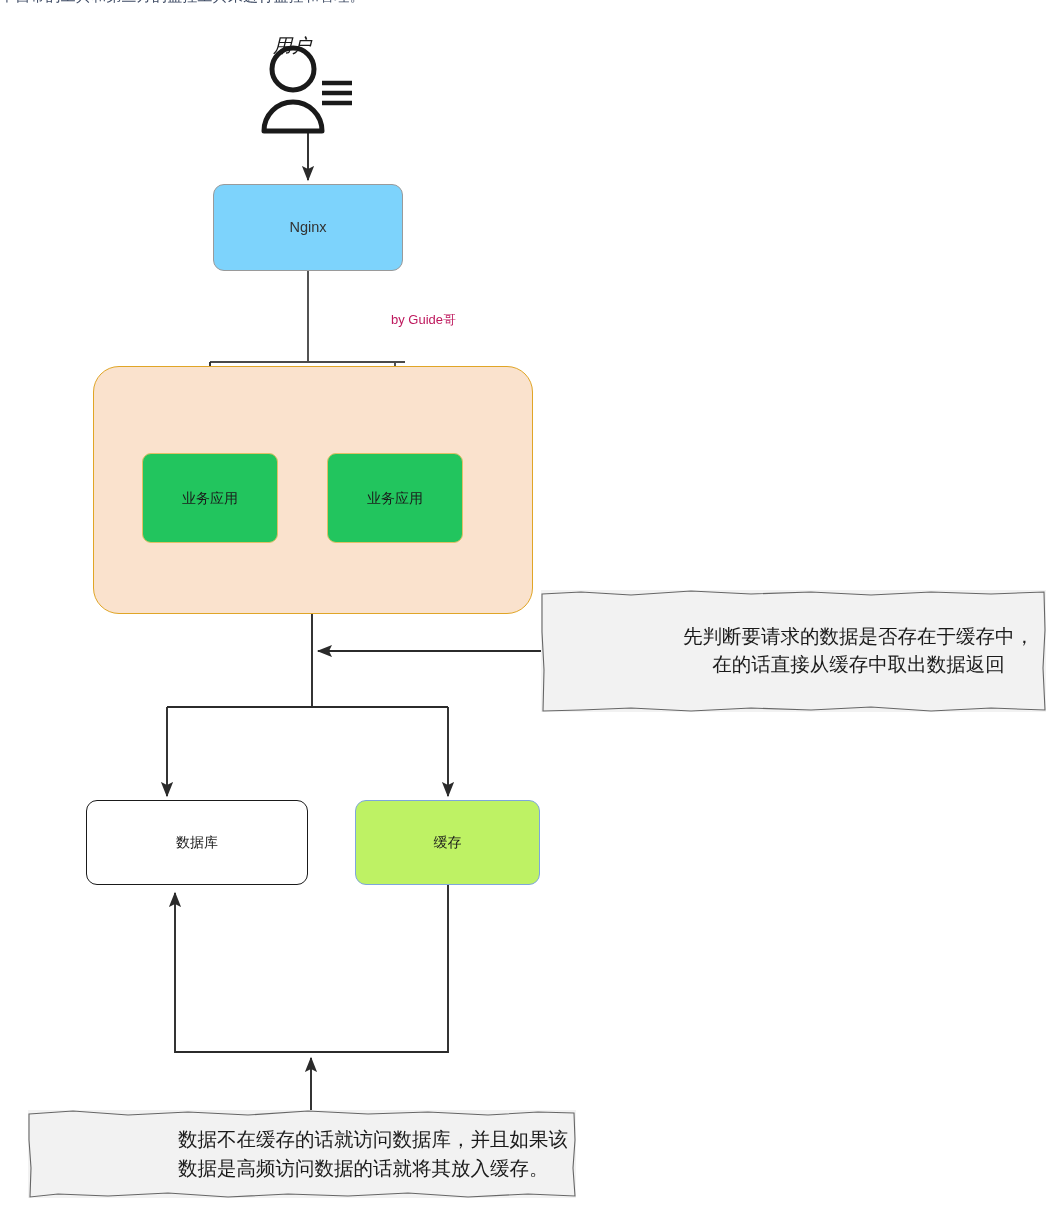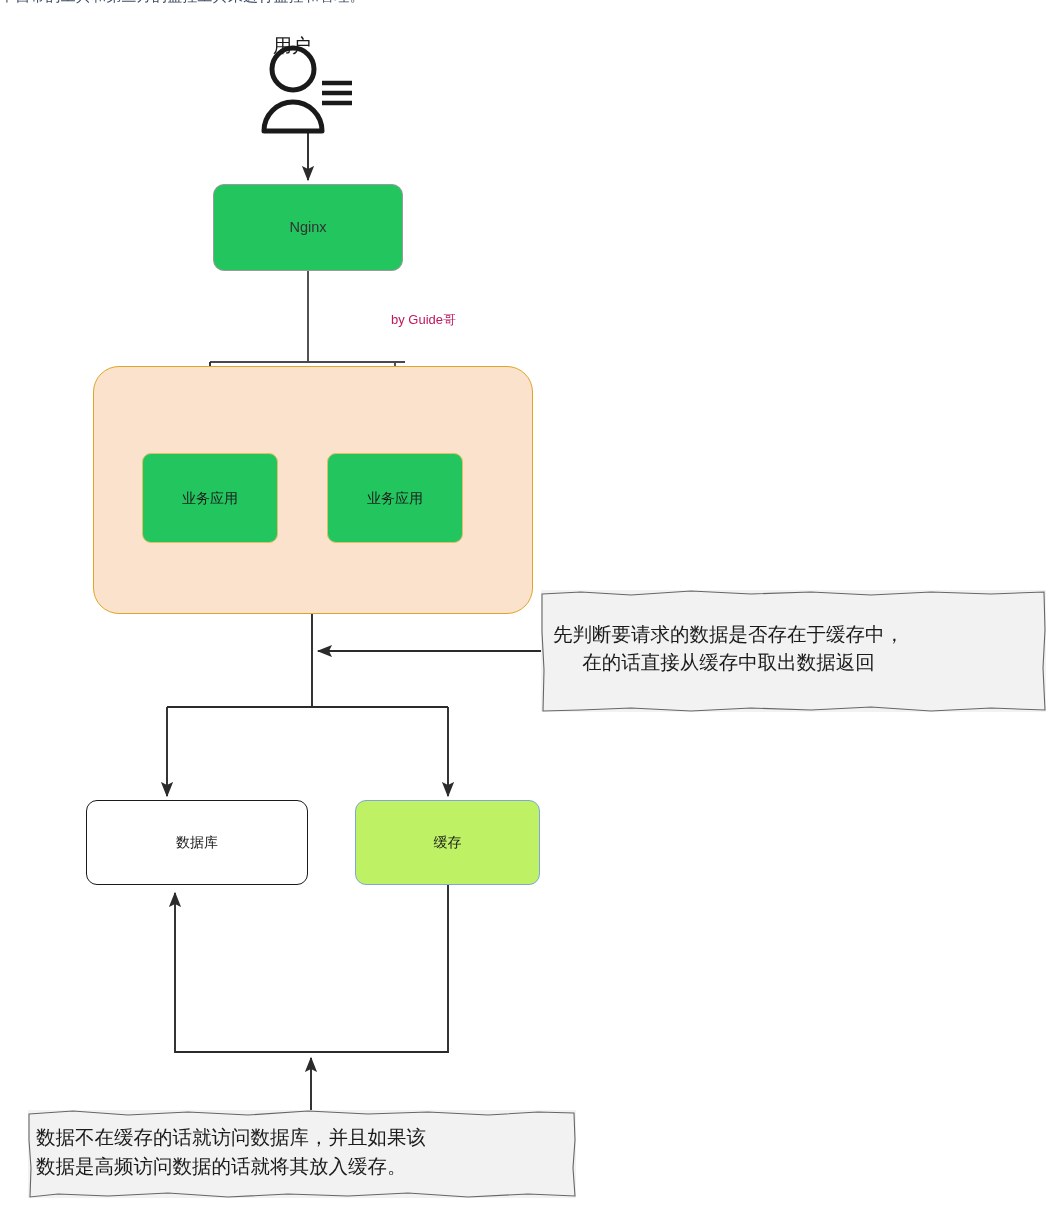--- a/index.html
+++ b/index.html
@@ -43,21 +43,21 @@
   .node-label {
     font-size: 14px;
     color: #1a1a1a;
     line-height: 1.3;
   }
   #nginx-node {
     left: 213px;
     top: 184px;
     width: 190px;
     height: 87px;
-    background: #22c55e;
+    background: #7dd3fc;
     border: 1.2px solid #9a9a9a;
     border-radius: 11px;
   }
   #nginx-node .node-label {
     color: #333333;
     font-size: 14.5px;
   }
   #app-group-node {
     left: 93px;
     top: 366px;
@@ -104,40 +104,40 @@
   }
   #user-actor-label {
     position: absolute;
     left: 252px;
     top: 36px;
     width: 80px;
     text-align: center;
     font-size: 19px;
     color: #1a1a1a;
     line-height: 1;
+    font-style: italic;
   }
   
   #watermark {
     position: absolute;
     left: 391px;
     top: 311px;
     font-size: 13px;
     color: #be185d;
     white-space: nowrap;
   }
   
   .note {
     position: absolute;
     box-sizing: border-box;
     background: #f2f2f2;
     padding: 10px 12px;
     display: flex;
     align-items: center;
-    justify-content: flex-start;
-    font-family: Liberation Mono, monospace;
+    justify-content: flex-end;
   }
   .note-text {
     font-size: 19.5px;
     color: #1a1a1a;
     line-height: 1.42;
     text-align: center;
     white-space: pre-line;
   }
   #note-cache-first {
     left: 541px;

